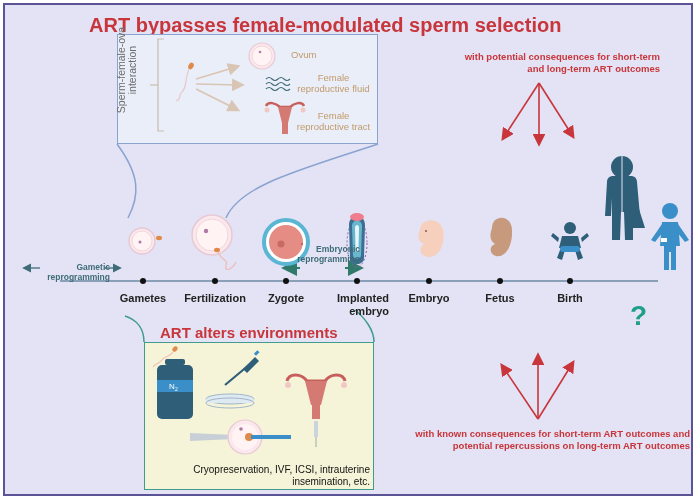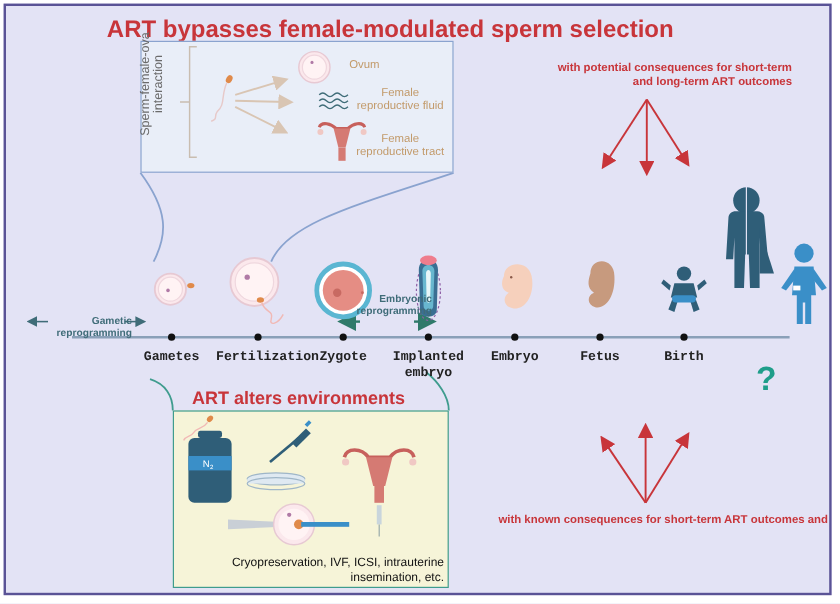--- a/index.html
+++ b/index.html
@@ -6,21 +6,21 @@
   body{width:700px;height:503px;background:#ffffff;font-family:"Liberation Sans",sans-serif;overflow:hidden;}
   #stage{position:relative;width:700px;height:503px;}
   .frame{position:absolute;left:3px;top:3px;width:690px;height:493px;background:#e3e3f5;border:2px solid #5a5396;box-sizing:border-box;}
   .abs{position:absolute;}
   .red-title{color:#c8353a;font-weight:bold;}
   .t-top{left:89px;top:14px;font-size:20px;white-space:nowrap;}
   .inset{left:117px;top:34px;width:261px;height:110px;background:#e9eef8;border:1.5px solid #8aa3cf;box-sizing:border-box;}
   .vlabel{left:116px;top:120px;transform-origin:0 0;transform:rotate(-90deg);font-size:10.5px;color:#6b6b6b;line-height:11px;text-align:center;width:100px;}
   .lbl-tan{color:#c29a6a;font-size:9.5px;text-align:center;line-height:11px;}
   .red-note{color:#c8353a;font-weight:bold;font-size:9.5px;text-align:right;line-height:12px;}
-  .stage-lbl{font-size:11px;font-weight:bold;color:#222;text-align:center;line-height:13px;font-family:Liberation Mono, monospace;}
+  .stage-lbl{font-size:11px;font-weight:bold;color:#222;text-align:center;line-height:13px;}
   .repro{font-size:8.5px;font-weight:bold;color:#3f6c78;text-align:right;line-height:10px;}
   .env-box{left:144px;top:342px;width:230px;height:148px;background:#f6f4d8;border:1.5px solid #3f9c8e;box-sizing:border-box;}
   .env-title{left:160px;top:324px;font-size:15px;}
   .env-text{left:150px;top:464px;font-size:10px;color:#111;line-height:12px;width:220px;text-align:right;}
   .qmark{left:630px;top:300px;font-size:28px;font-weight:bold;color:#1f9e8a;}
   svg{position:absolute;left:0;top:0;}
 </style>
 </head>
 <body>
 
@@ -212,21 +212,21 @@
 
   <div class="abs stage-lbl" style="left:113px;top:292px;width:60px;">
       <div>Gametes</div>
     </div>
   <div class="abs stage-lbl" style="left:180px;top:292px;width:70px;">
       <div>Fertilization</div>
     </div>
   <div class="abs stage-lbl" style="left:256px;top:292px;width:60px;">
       <div>Zygote</div>
     </div>
-  <div class="abs stage-lbl" style="left:325px;top:292px;width:64px;">
+  <div class="abs stage-lbl" style="left:325px;top:292px;width:64px;text-align:right;">
     <div>Implanted</div>
     <div>embryo</div>
   </div>
   <div class="abs stage-lbl" style="left:399px;top:292px;width:60px;">
       <div>Embryo</div>
     </div>
   <div class="abs stage-lbl" style="left:470px;top:292px;width:60px;">
       <div>Fetus</div>
     </div>
   <div class="abs stage-lbl" style="left:540px;top:292px;width:60px;">
@@ -283,14 +283,15 @@
       </g>
     </svg>
   </div>
   <div class="abs env-text">
     <div>Cryopreservation, IVF, ICSI, intrauterine</div>
     <div>insemination, etc.</div>
   </div>
 
   <div class="abs red-note" style="left:370px;top:428px;width:320px;">
     <div>with known consequences for short-term ART outcomes and</div>
+    <div>potential repercussions on long-term ART outcomes</div>
   </div>
 </div>
 
 </body></html>

